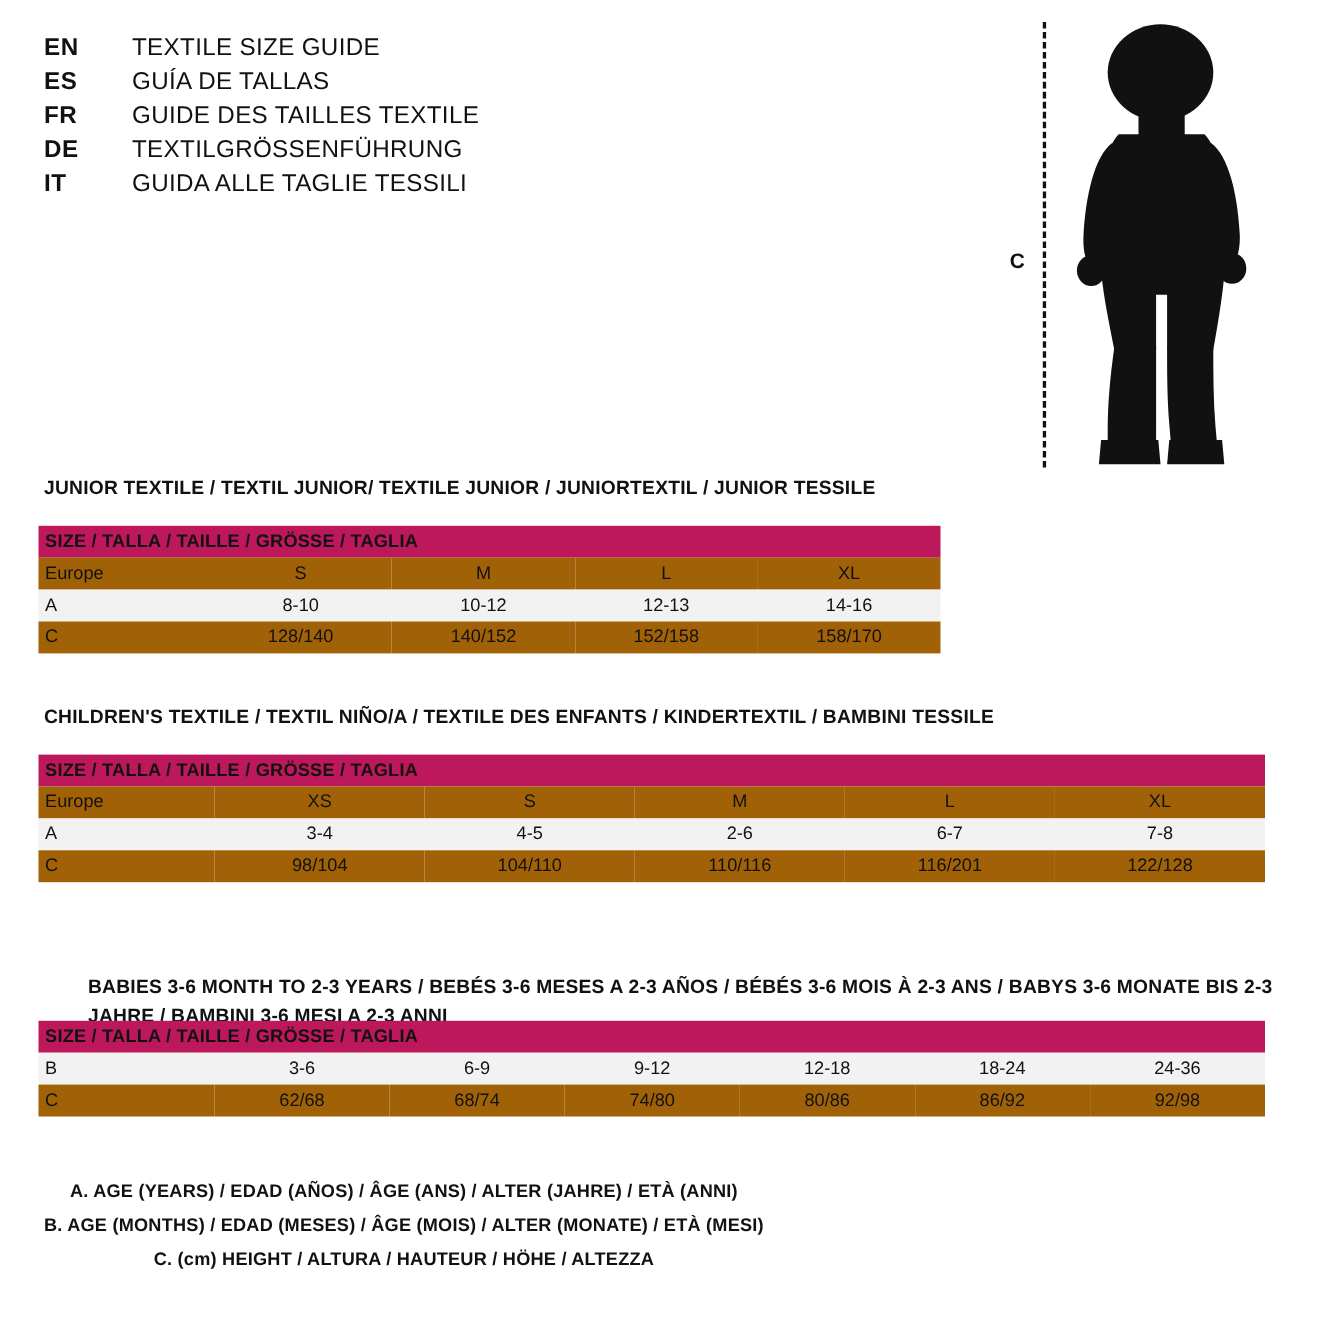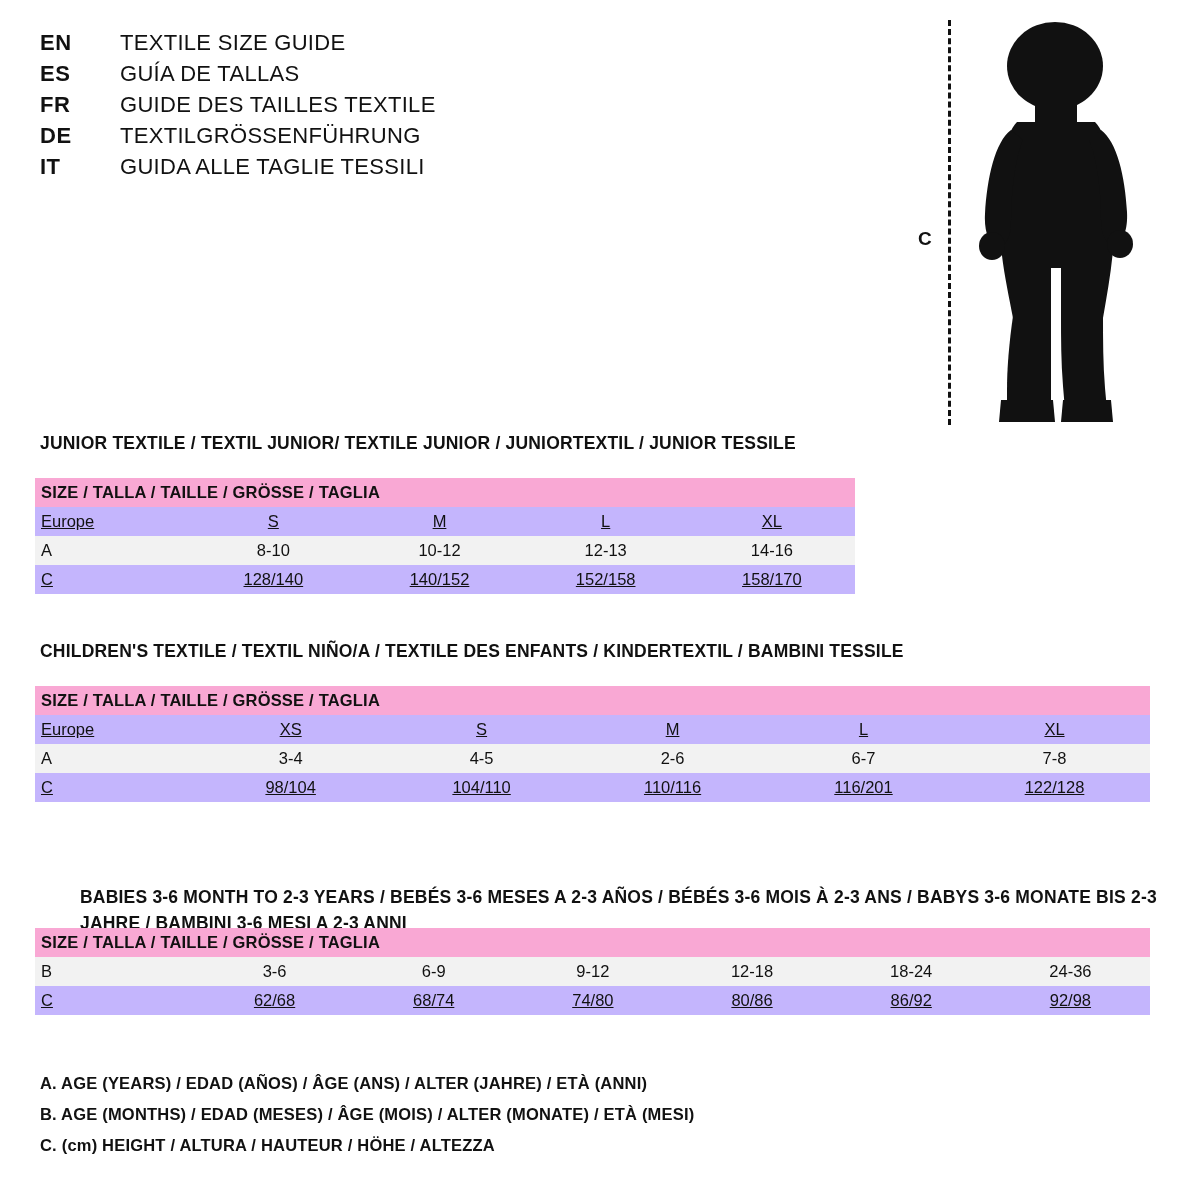--- a/index.html
+++ b/index.html
@@ -83,47 +83,48 @@
     position: absolute;
     border-collapse: collapse;
     font-size: 16.5px;
   }
   table.size-table td {
     padding: 0;
     height: 29px;
     vertical-align: middle;
   }
   .band {
-    background: #f9a8d4;
+    background: #be185d;
     font-weight: bold;
     letter-spacing: 0.2px;
     padding-left: 6px !important;
   }
   .row-light { background: #f2f2f2; }
-  .row-white { background: #c4b5fd; text-decoration: underline; }
+  .row-white { background: #a16207; }
   .lbl {
     padding-left: 6px !important;
     text-align: left;
     font-weight: normal;
   }
   .val {
     text-align: center;
     font-weight: normal;
   }
   .hdr .val { font-weight: normal; }
 
   
   .legend {
     position: absolute;
     left: 40px;
     top: 1068px;
     font-size: 16.5px;
     font-weight: bold;
     line-height: 31px;
     letter-spacing: 0.2px;
+    text-align: center;
   }
   .legend div { white-space: nowrap; }
 </style>
 </head>
 <body>
 
 <div class="header">
   <div class="header-row">
     <span class="header-lang">EN</span>
     <span class="header-text">TEXTILE SIZE GUIDE</span>

